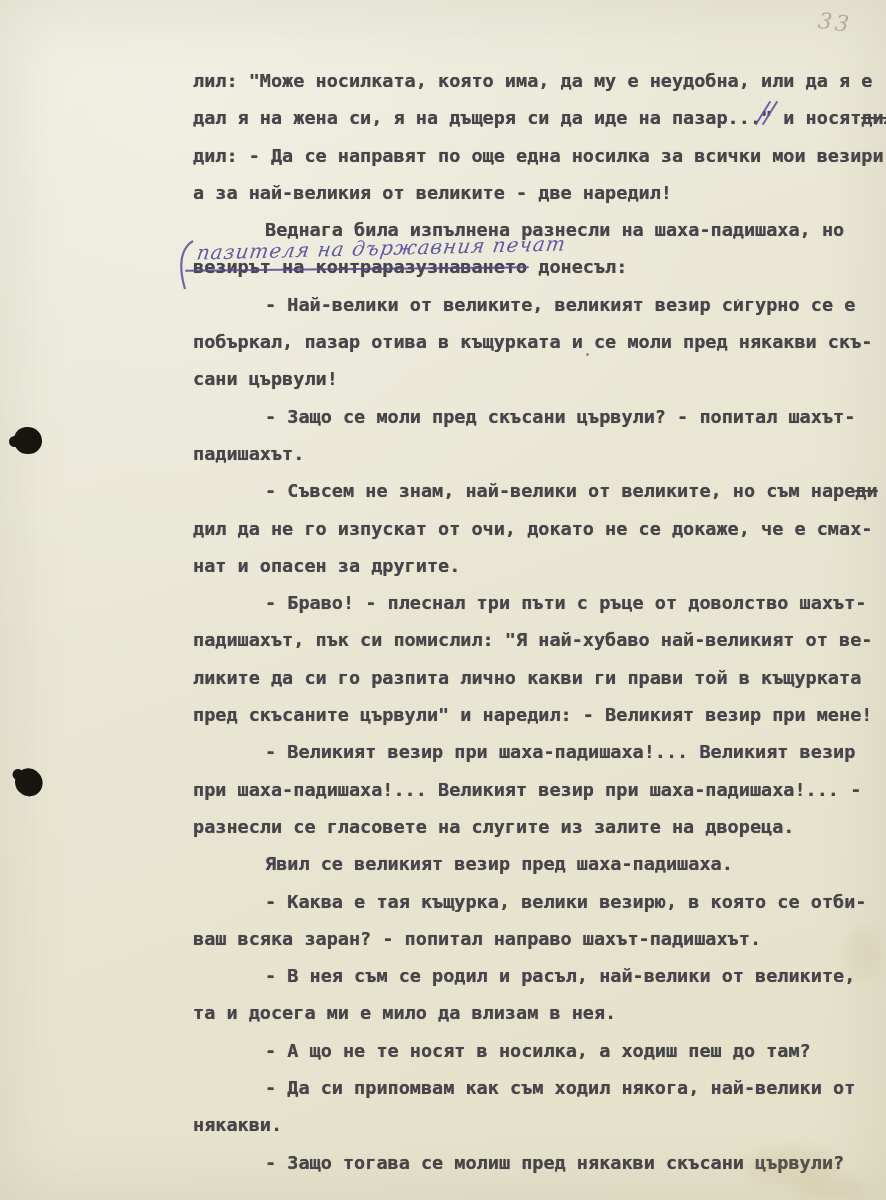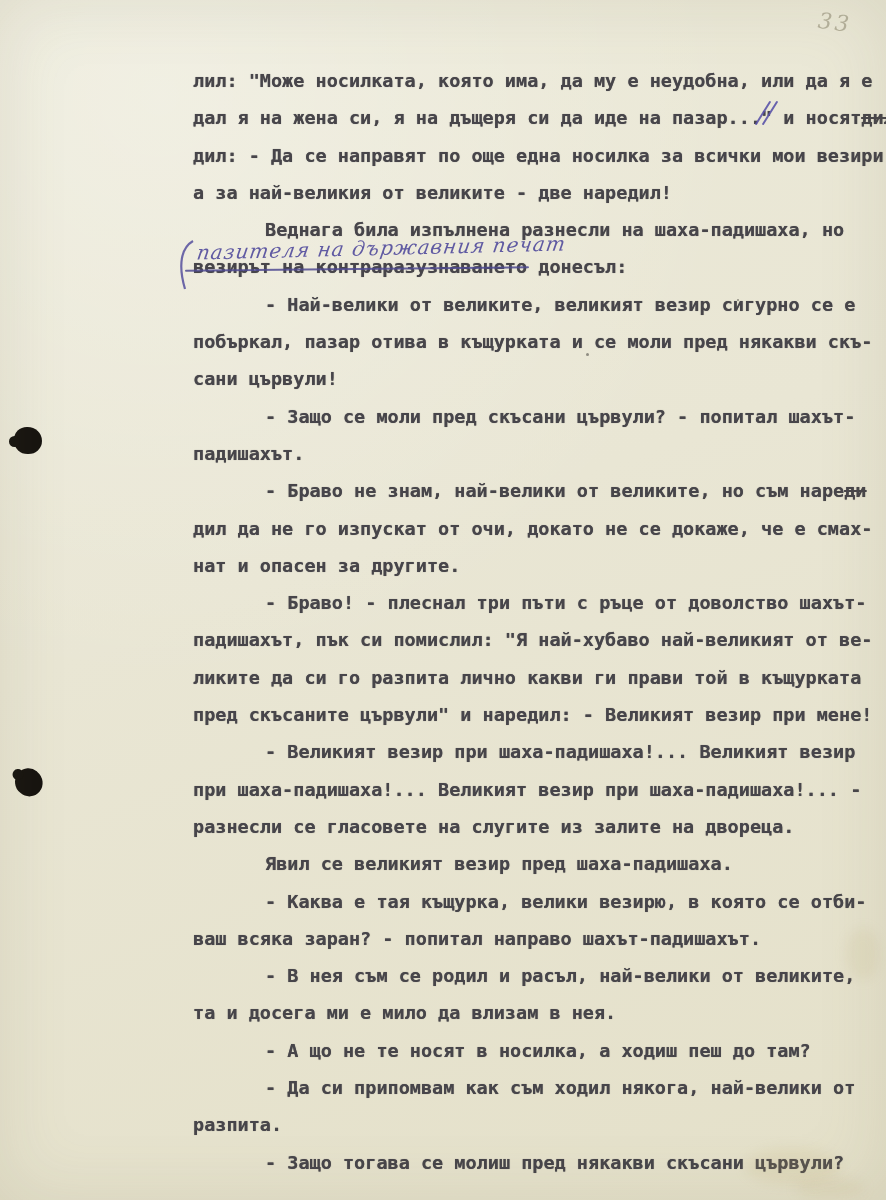--- a/index.html
+++ b/index.html
@@ -77,38 +77,38 @@
       <div class="line"><span>дал я на жена си, я на дъщеря си да иде на пазар...</span><span class="pen-slash">"</span><span> и носят</span><span class="type-strike">дил</span></div>
       <div class="line"><span>дил: - Да се направят по още една носилка за всички мои везири</span></div>
       <div class="line"><span>а за най-великия от великите - две наредил!</span></div>
       <div class="line indent"><span>Веднага била изпълнена разнесли на шаха-падишаха, но</span></div>
       <div class="line"><span class="pen-strike">везирът на контраразузнаването</span><span> донесъл:</span></div>
       <div class="line indent"><span>- Най-велики от великите, великият везир сигурно се е</span></div>
       <div class="line"><span>побъркал, пазар отива в къщурката и се моли пред някакви скъ-</span></div>
       <div class="line"><span>сани цървули!</span></div>
       <div class="line indent"><span>- Защо се моли пред скъсани цървули? - попитал шахът-</span></div>
       <div class="line"><span>падишахът.</span></div>
-      <div class="line indent"><span>- Браво не знам, най-велики от великите, но съм наре</span><span class="type-strike">ди</span></div>
+      <div class="line indent"><span>- Съвсем не знам, най-велики от великите, но съм наре</span><span class="type-strike">ди</span></div>
       <div class="line"><span>дил да не го изпускат от очи, докато не се докаже, че е смах-</span></div>
       <div class="line"><span>нат и опасен за другите.</span></div>
       <div class="line indent"><span>- Браво! - плеснал три пъти с ръце от доволство шахът-</span></div>
       <div class="line"><span>падишахът, пък си помислил: "Я най-хубаво най-великият от ве-</span></div>
       <div class="line"><span>ликите да си го разпита лично какви ги прави той в къщурката</span></div>
       <div class="line"><span>пред скъсаните цървули" и наредил: - Великият везир при мене!</span></div>
       <div class="line indent"><span>- Великият везир при шаха-падишаха!... Великият везир</span></div>
       <div class="line"><span>при шаха-падишаха!... Великият везир при шаха-падишаха!... -</span></div>
       <div class="line"><span>разнесли се гласовете на слугите из залите на двореца.</span></div>
       <div class="line indent"><span>Явил се великият везир пред шаха-падишаха.</span></div>
       <div class="line indent"><span>- Каква е тая къщурка, велики везирю, в която се отби-</span></div>
       <div class="line"><span>ваш всяка заран? - попитал направо шахът-падишахът.</span></div>
       <div class="line indent"><span>- В нея съм се родил и расъл, най-велики от великите,</span></div>
       <div class="line"><span>та и досега ми е мило да влизам в нея.</span></div>
       <div class="line indent"><span>- А що не те носят в носилка, а ходиш пеш до там?</span></div>
       <div class="line indent"><span>- Да си припомвам как съм ходил някога, най-велики от</span></div>
-      <div class="line"><span>разпита.</span></div>
+      <div class="line"><span>някакви.</span></div>
       <div class="line indent"><span>- Защо тогава се молиш пред някакви скъсани цървули?</span></div>
     </div>
 
   <div class="insertion">пазителя на държавния печат</div>
 
   <svg class="caret-mark" width="24" height="54" viewBox="0 0 24 54">
     <path d="M19 2 C7 9 4 26 11 50" stroke="#554f9e" stroke-width="2.2" fill="none" opacity="0.85"></path>
   </svg>
 
   <div class="stain stain-1"></div>

